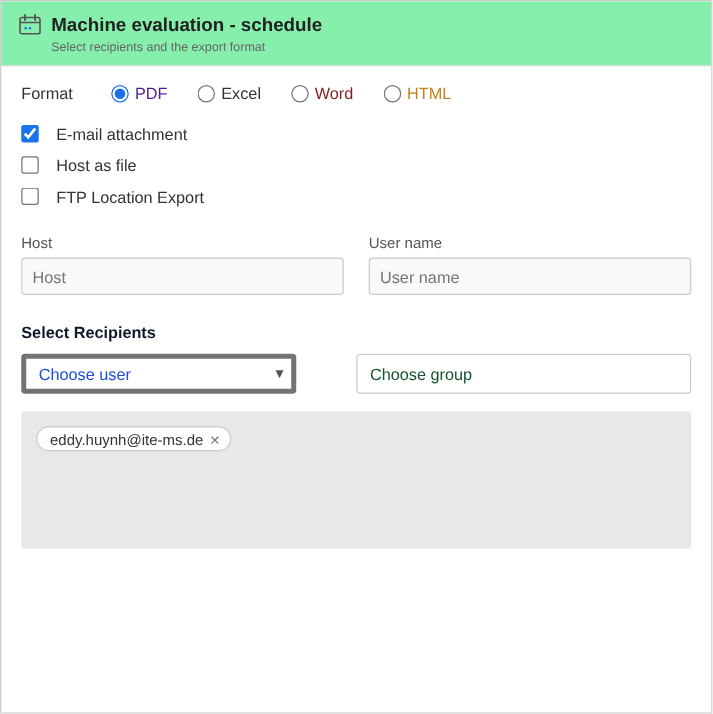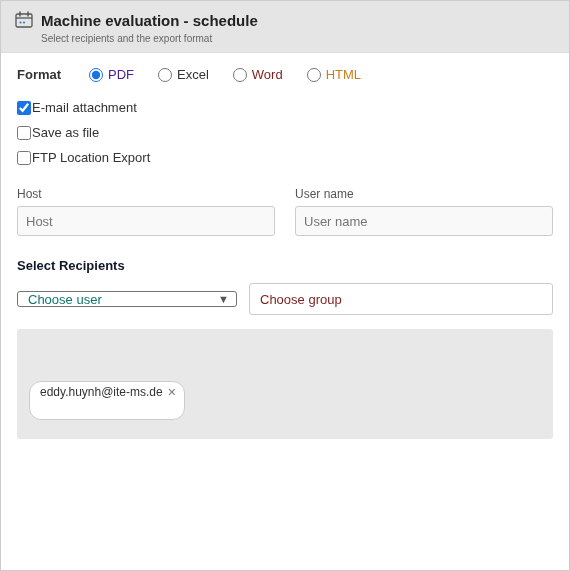--- a/index.html
+++ b/index.html
@@ -10,21 +10,21 @@
       color: #333;
     }
     .window {
       width: 570px;
       min-height: 571px;
       background: #fff;
       border: 1px solid #ccc;
       overflow: hidden;
     }
     .title-bar {
-      background: #e5e5e5;
+      background: #86efac;
       border-bottom: 1px solid #ddd;
       padding: 10px 14px 8px 14px;
     }
     .title-bar-top {
       display: flex;
       align-items: center;
       gap: 8px;
       margin-bottom: 4px;
     }
     .title-icon {
@@ -49,21 +49,21 @@
     
     .format-row {
       display: flex;
       align-items: center;
       gap: 24px;
       margin-bottom: 18px;
     }
     .format-label {
       font-size: 13px;
       color: #333;
-      font-weight: 700;
+      font-weight: 400;
       min-width: 48px;
     }
     .radio-option {
       display: flex;
       align-items: center;
       gap: 5px;
       cursor: pointer;
     }
     .radio-option input[type="radio"] {
       accent-color: #1a73e8;
@@ -78,22 +78,22 @@
 
     
     .checkbox-group {
       display: flex;
       flex-direction: column;
       gap: 10px;
       margin-bottom: 22px;
     }
     .checkbox-option {
       display: flex;
-      align-items: flex-end;
-      gap: 1px;
+      align-items: flex-start;
+      gap: 14px;
       cursor: pointer;
     }
     .checkbox-option input[type="checkbox"] {
       accent-color: #1a73e8;
       width: 14px;
       height: 14px;
       cursor: pointer;
     }
     .checkbox-label {
       font-size: 13px;
@@ -141,26 +141,26 @@
       gap: 12px;
       align-items: center;
       margin-bottom: 14px;
     }
     .choose-user-wrapper {
       position: relative;
       flex: 0 0 220px;
     }
     .choose-user-select {
       width: 100%;
-      height: 16px;
-      border: 1px solid #737373;
+      height: 32px;
+      border: 4px solid #737373;
       border-radius: 3px;
       padding: 0 28px 0 10px;
       font-size: 13px;
-      color: #0f766e;
+      color: #1d4ed8;
       background: #fff;
       appearance: none;
       cursor: pointer;
       outline: none;
     }
     .dropdown-arrow {
       position: absolute;
       right: 8px;
       top: 50%;
       transform: translateY(-50%);
@@ -168,46 +168,46 @@
       color: #555;
       font-size: 11px;
     }
     .choose-group-btn {
       flex: 1;
       height: 32px;
       border: 1px solid #ccc;
       border-radius: 3px;
       background: #fff;
       font-size: 13px;
-      color: #7f1d1d;
+      color: #14532d;
       text-align: left;
       padding: 0 10px;
       cursor: pointer;
       display: flex;
       align-items: center;
+      margin-left: 36px;
     }
 
     
     .email-area {
       background: #e8e8e8;
       border-radius: 3px;
       padding: 12px 12px;
       min-height: 110px;
     }
     .email-tag {
       display: inline-flex;
       align-items: flex-end;
       background: #fff;
       border: 1px solid #ccc;
       border-radius: 12px;
-      padding: 3px 8px 20px 10px;
+      padding: 3px 8px 1px 10px;
       font-size: 12px;
       color: #333;
       gap: 5px;
-      margin-top: 40px;
     }
     .email-tag-close {
       font-size: 14px;
       color: #777;
       cursor: pointer;
       line-height: 1;
       font-weight: 300;
     }
   </style>
 </head>
@@ -256,21 +256,21 @@
       </label>
     </div>
 
     <div class="checkbox-group">
       <label class="checkbox-option">
         <input type="checkbox" checked="" style="">
         <span class="checkbox-label">E-mail attachment</span>
       </label>
       <label class="checkbox-option">
         <input type="checkbox" style="">
-        <span class="checkbox-label">Save as file</span>
+        <span class="checkbox-label">Host as file</span>
       </label>
       <label class="checkbox-option">
         <input type="checkbox" style="">
         <span class="checkbox-label">FTP Location Export</span>
       </label>
     </div>
 
     <div class="host-user-row">
       <div class="field-group">
         <span class="field-label">Host</span>

